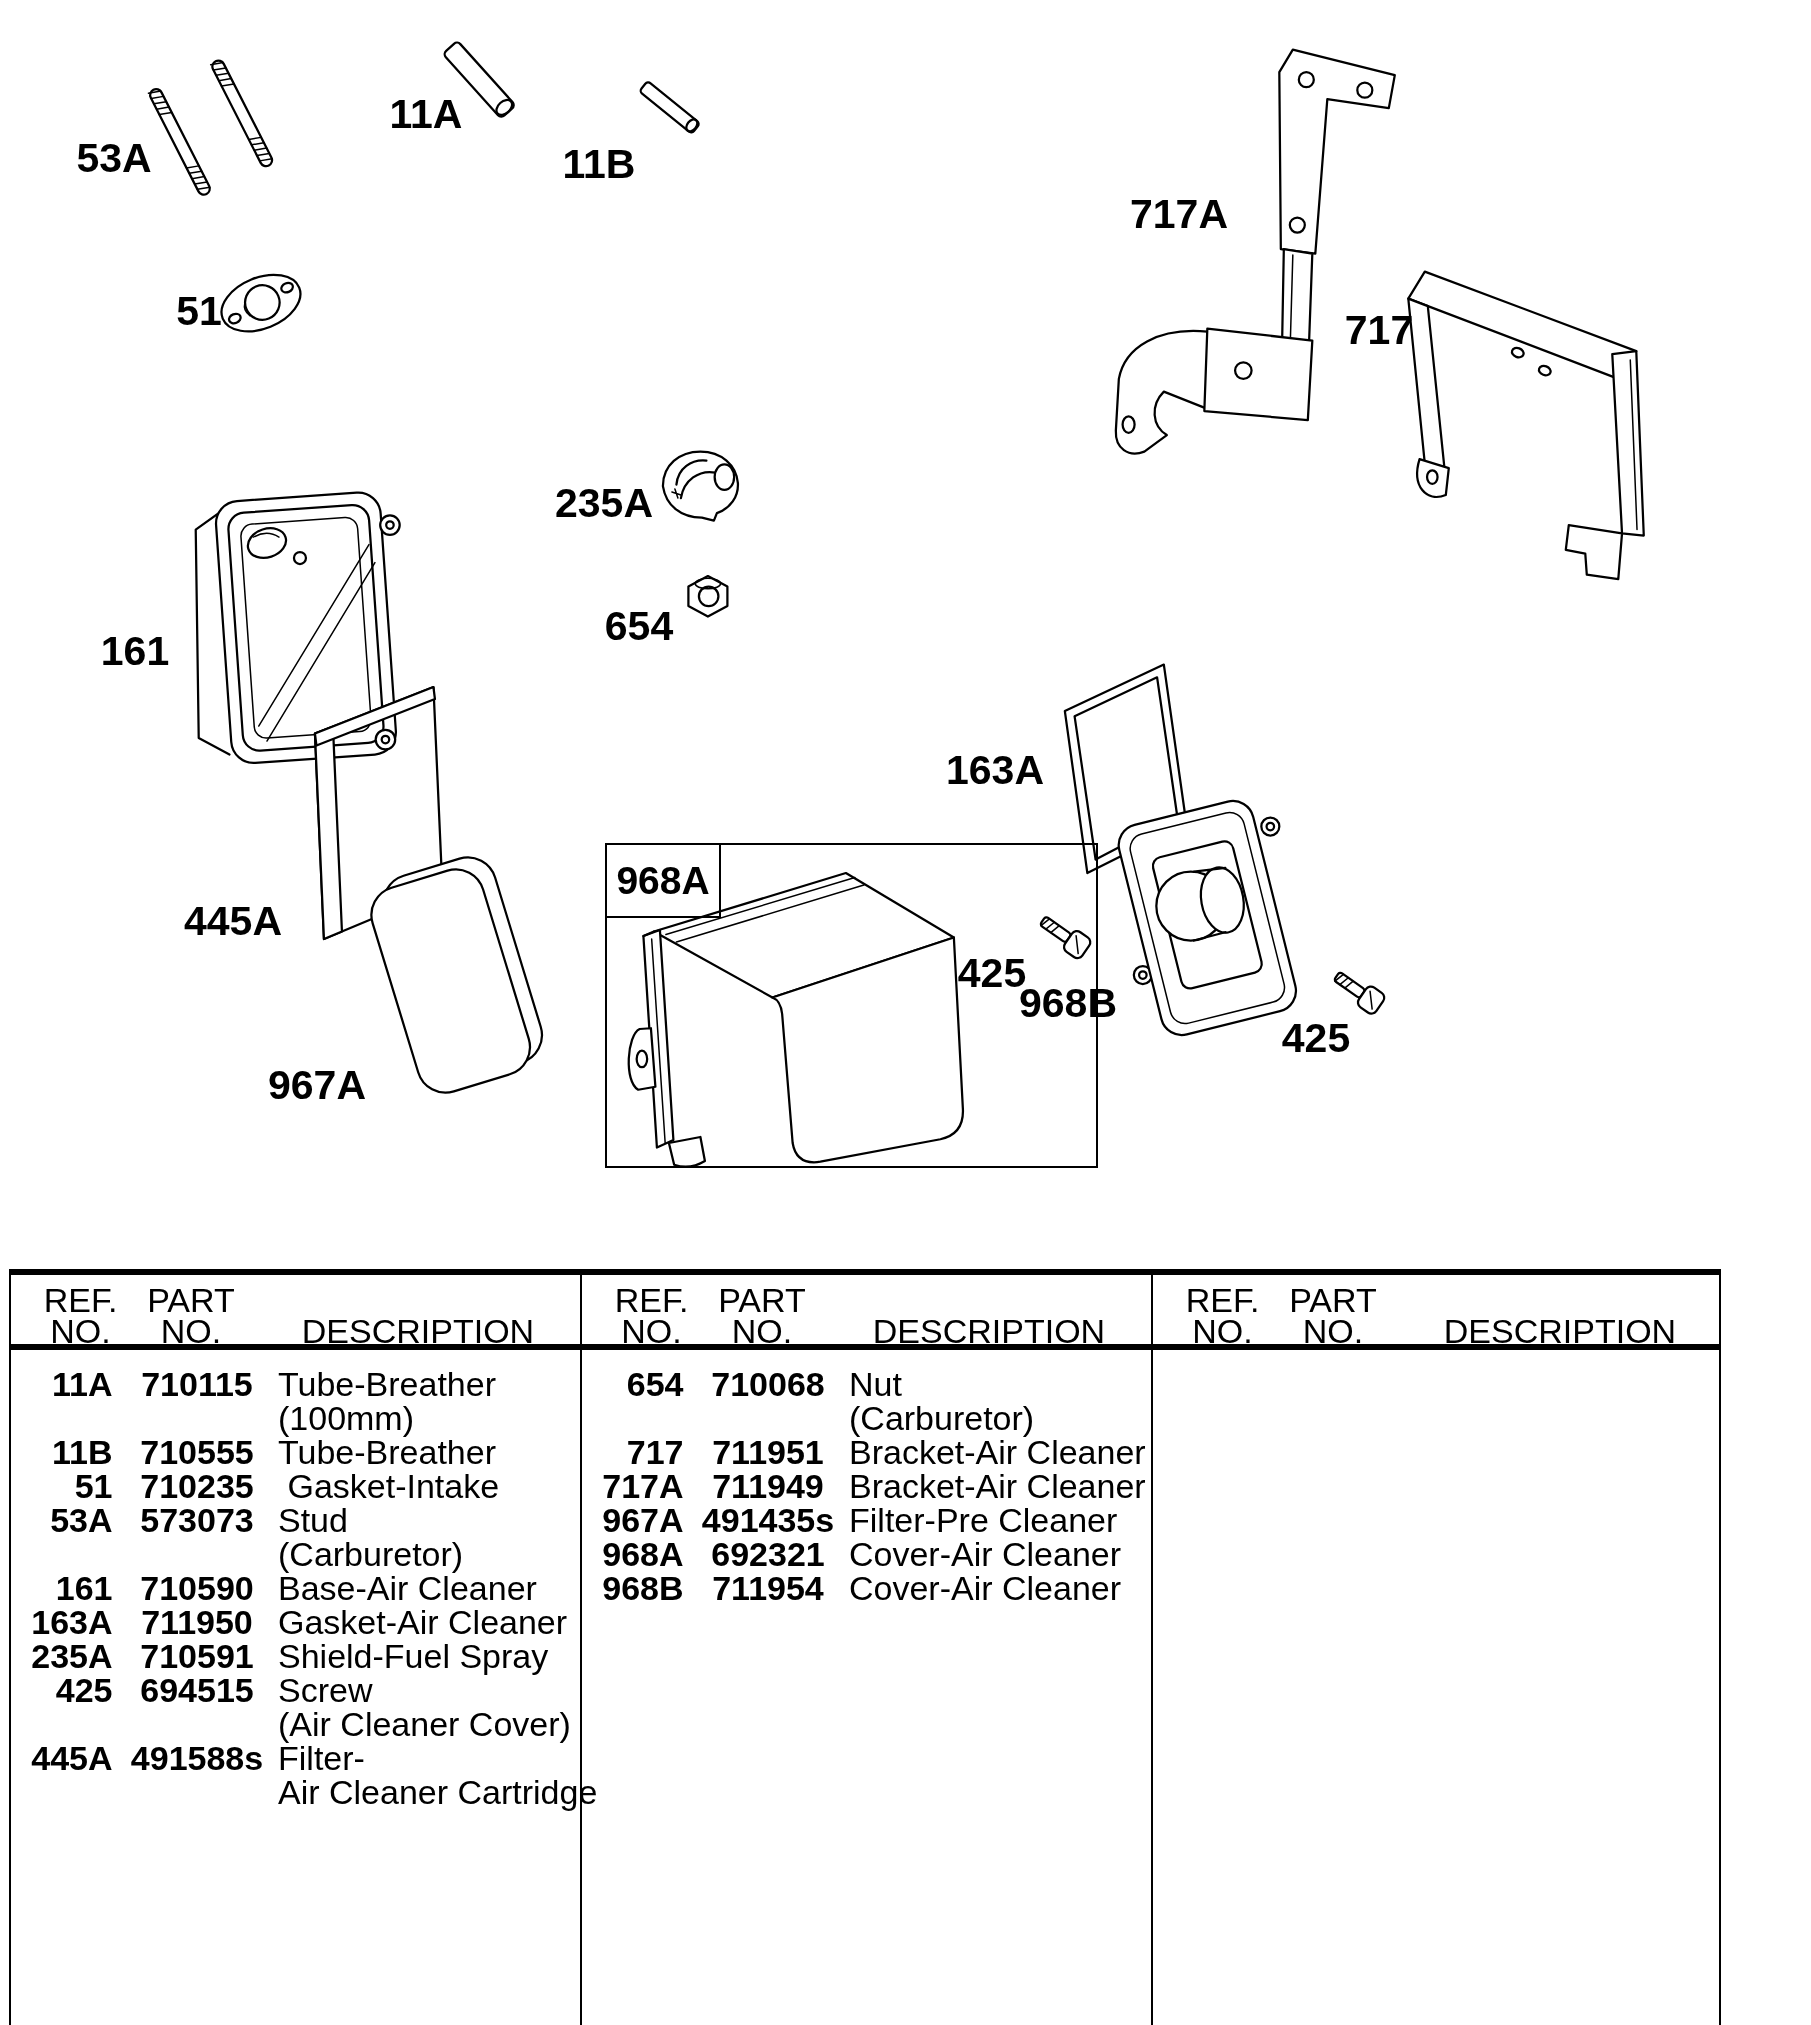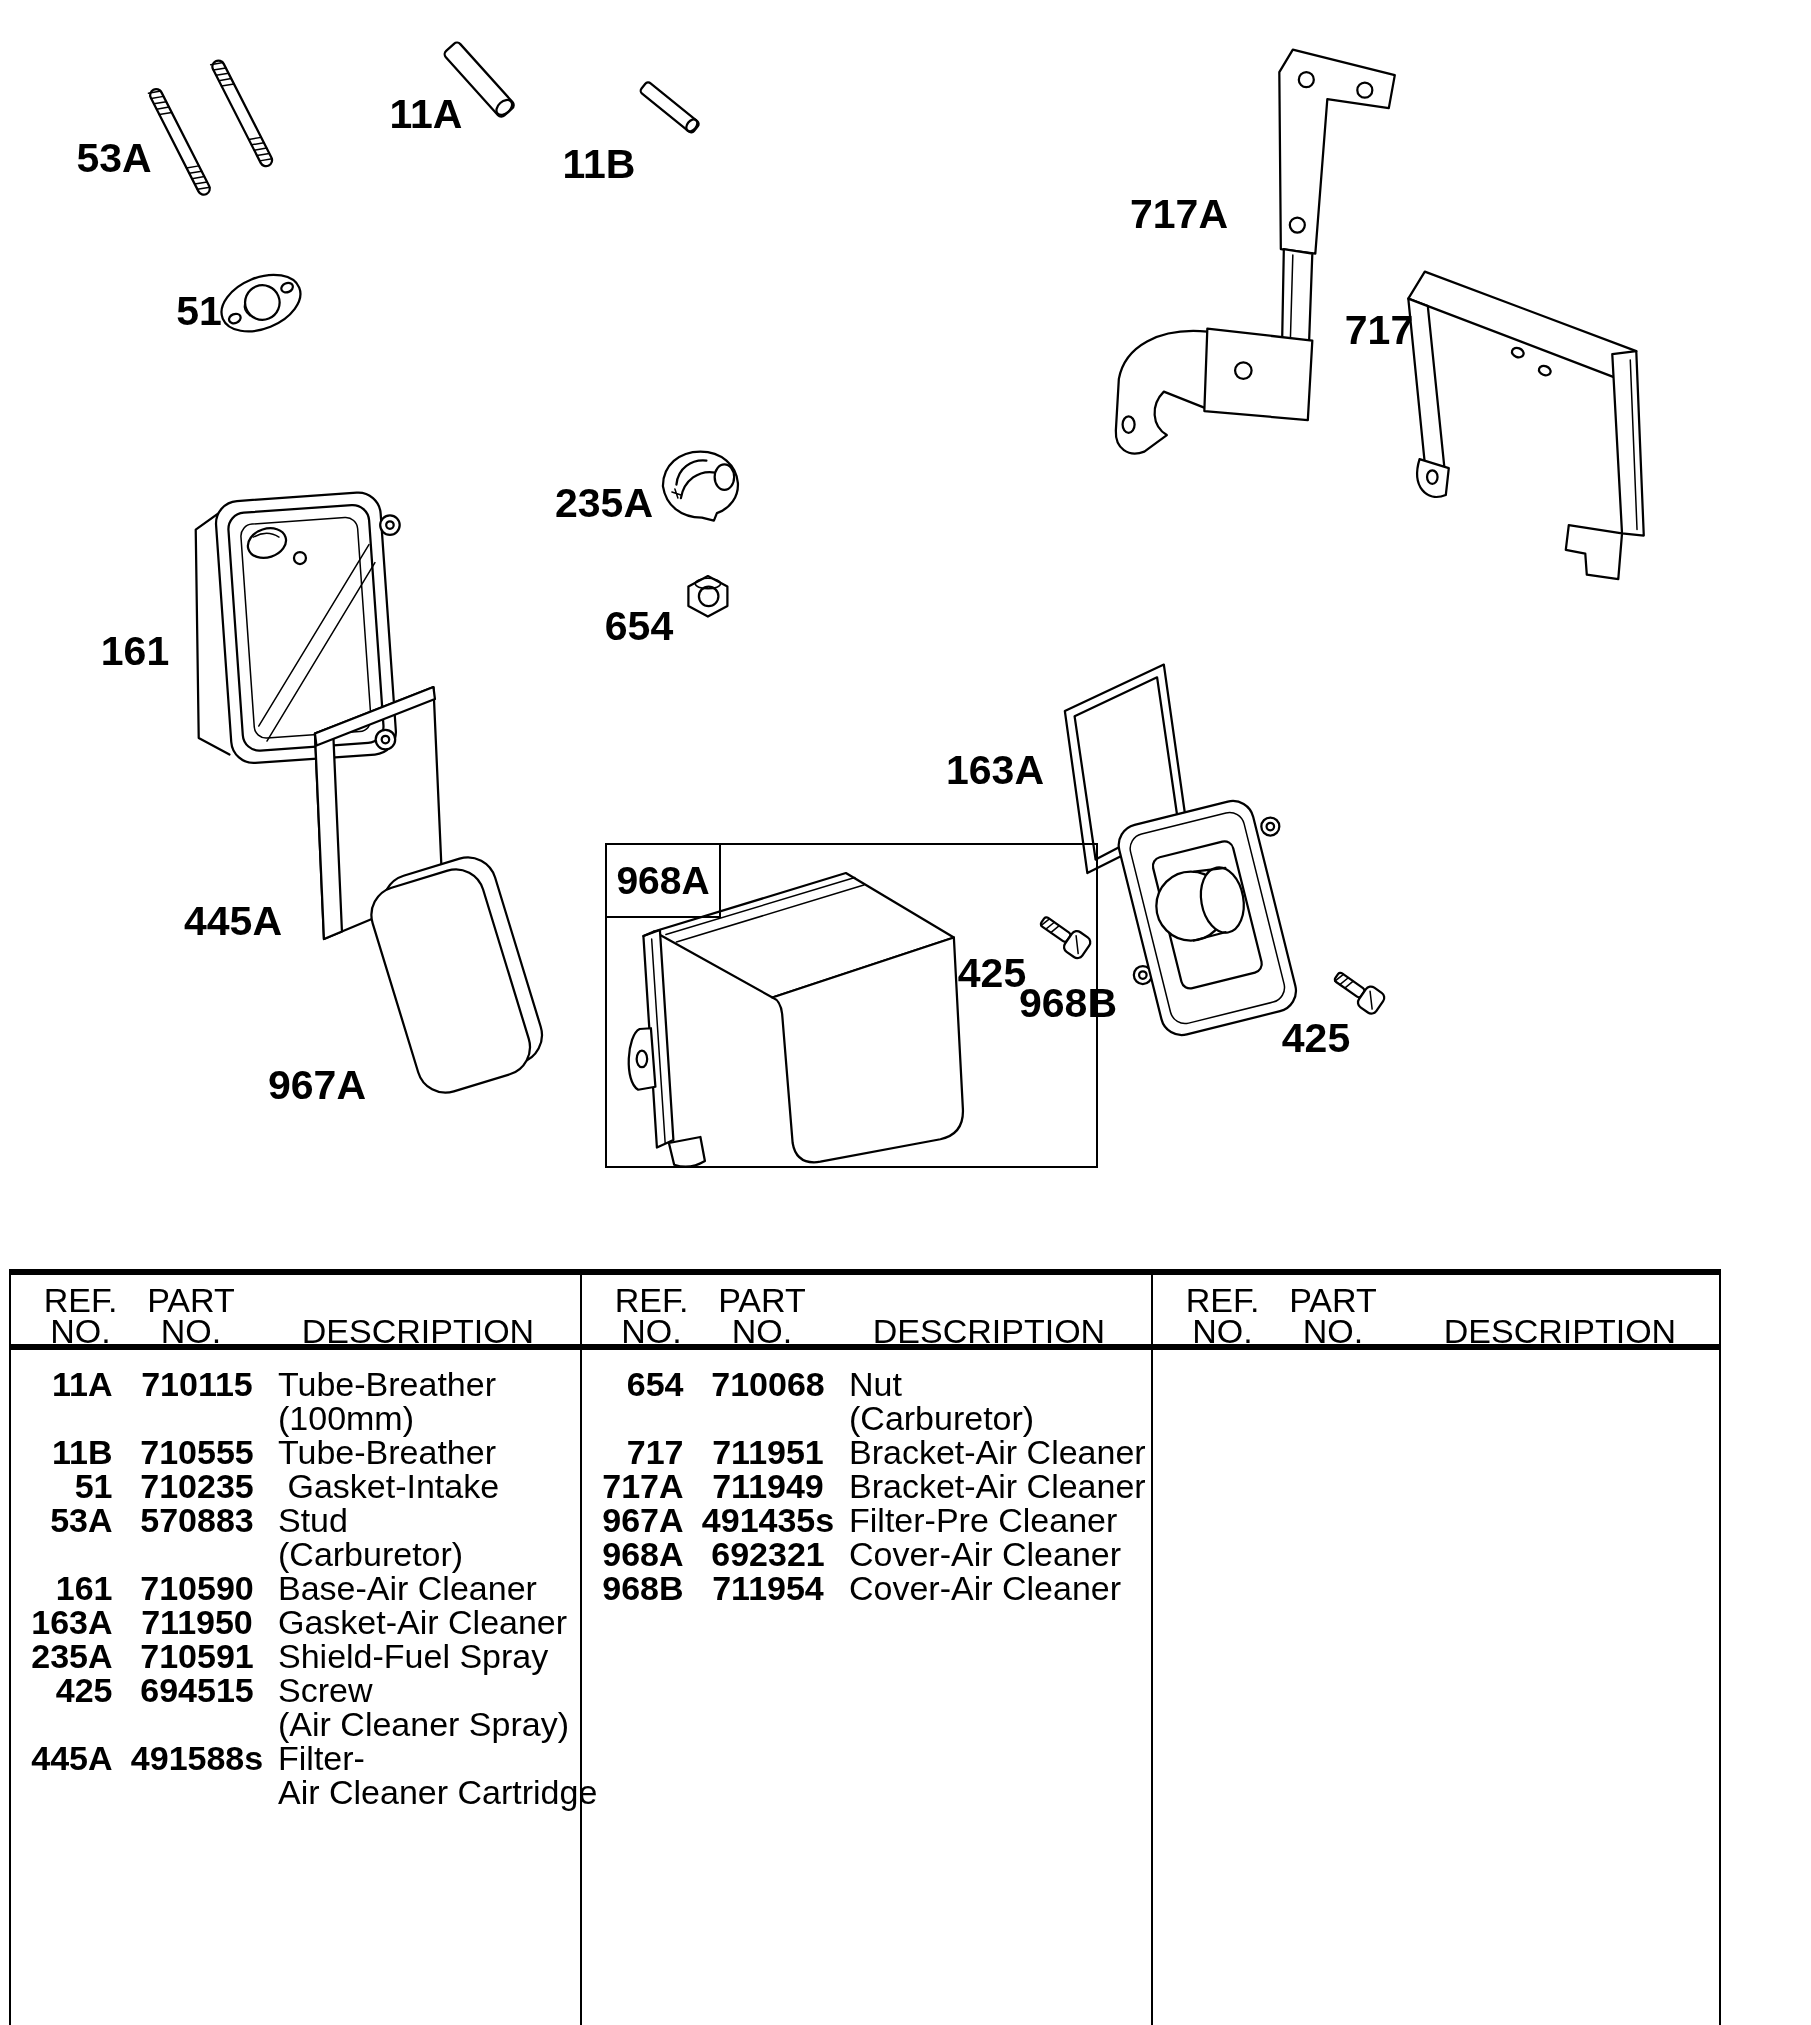--- a/index.html
+++ b/index.html
@@ -255,21 +255,21 @@
           <span class="part">710555</span>
           <span class="desc">Tube-Breather</span>
         </div>
       <div class="trow">
           <span class="ref">51</span>
           <span class="part">710235</span>
           <span class="desc"> Gasket-Intake</span>
         </div>
       <div class="trow">
           <span class="ref">53A</span>
-          <span class="part">570883</span>
+          <span class="part">573073</span>
           <span class="desc">Stud</span>
         </div>
       <div class="trow">
           <span class="ref"></span>
           <span class="part"></span>
           <span class="desc">(Carburetor)</span>
         </div>
       <div class="trow">
           <span class="ref">161</span>
           <span class="part">710590</span>
@@ -286,21 +286,21 @@
           <span class="desc">Shield-Fuel Spray</span>
         </div>
       <div class="trow">
           <span class="ref">425</span>
           <span class="part">694515</span>
           <span class="desc">Screw</span>
         </div>
       <div class="trow">
           <span class="ref"></span>
           <span class="part"></span>
-          <span class="desc">(Air Cleaner Spray)</span>
+          <span class="desc">(Air Cleaner Cover)</span>
         </div>
       <div class="trow">
           <span class="ref">445A</span>
           <span class="part">491588s</span>
           <span class="desc">Filter-</span>
         </div>
       <div class="trow">
           <span class="ref"></span>
           <span class="part"></span>
           <span class="desc">Air Cleaner Cartridge</span>

